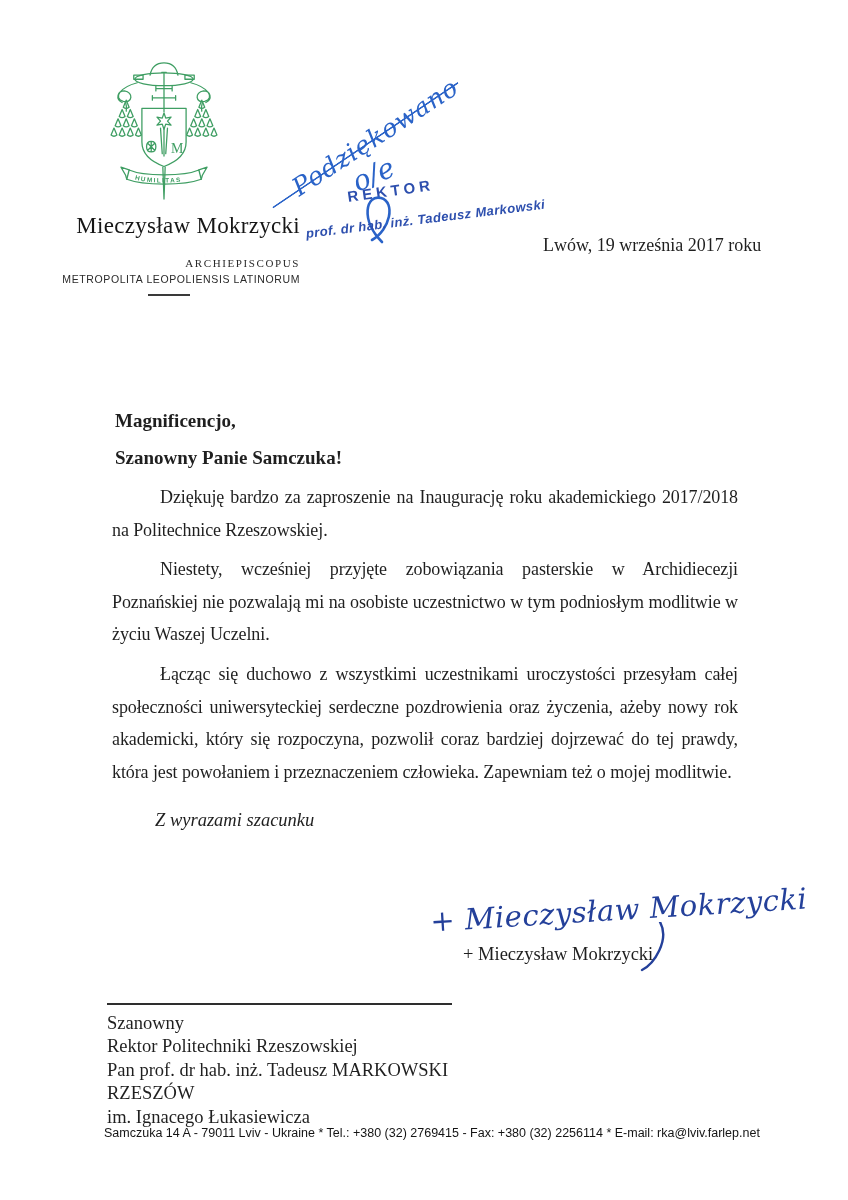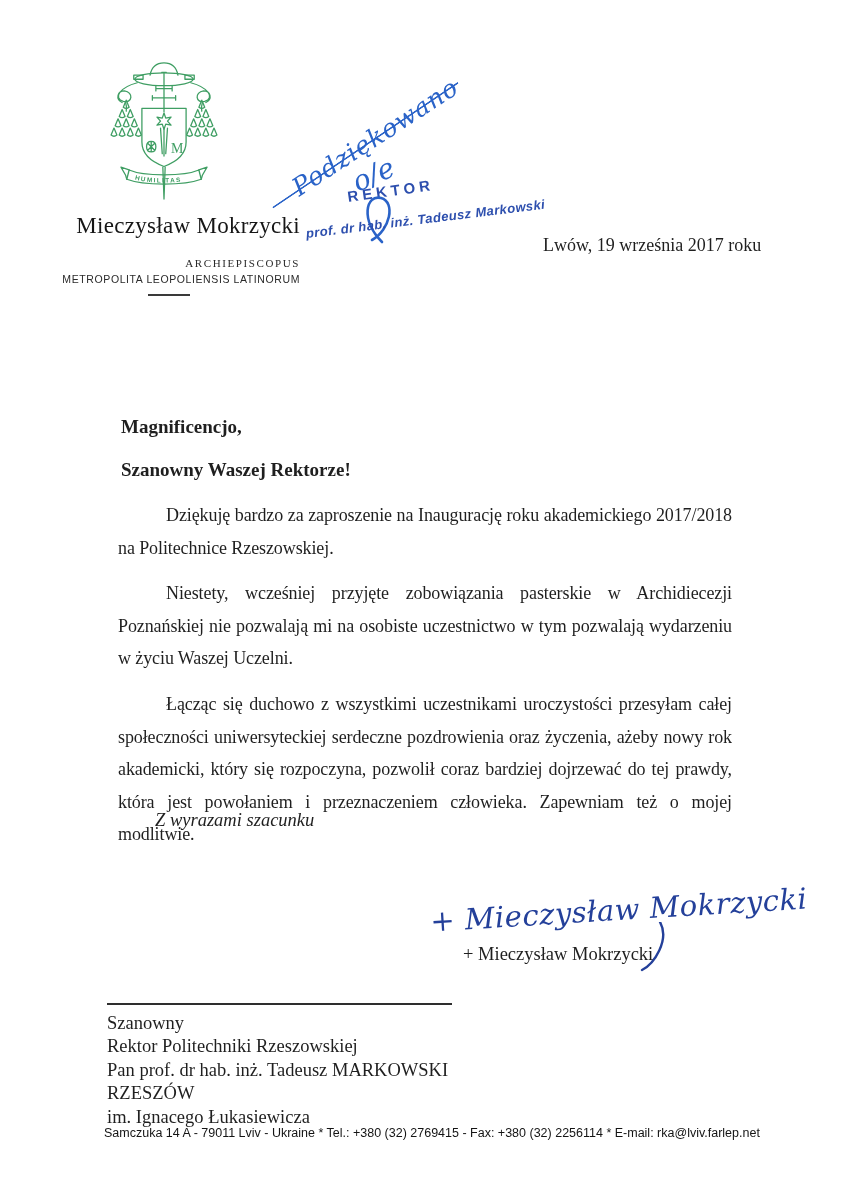--- a/index.html
+++ b/index.html
@@ -25,22 +25,22 @@
   .note-text{position:absolute;left:280px;top:126px;width:180px;font-size:25px;transform:rotate(-33deg);letter-spacing:1px;white-space:nowrap;}
   .paraph{position:absolute;left:352px;top:158px;font-size:28px;transform:rotate(-24deg);}
   .stamp{color:#2d4fae;font-family:"Liberation Sans",sans-serif;font-weight:bold;}
   .stamp-rektor{position:absolute;left:347px;top:182px;font-size:15px;letter-spacing:4px;transform:rotate(-8deg);}
   .stamp-name{position:absolute;left:306px;top:226px;width:200px;font-size:13px;font-style:italic;letter-spacing:.4px;transform:rotate(-7deg);transform-origin:left center;white-space:nowrap;}
   .stamp-squiggle{position:absolute;left:352px;top:188px;}
   
   .date{position:absolute;left:543px;top:235px;font-size:18px;}
   
   .body-block{position:absolute;left:105px;top:397px;width:640px;}
-  .salut{font-size:19px;font-weight:bold;line-height:27px;margin:16px;}
-  .par{font-size:18px;line-height:32.6px;margin:13px;text-indent:48px;text-align:justify;letter-spacing:-.1px;}
+  .salut{font-size:19px;font-weight:bold;line-height:27px;margin:10px;}
+  .par{font-size:18px;line-height:32.6px;margin:7px;text-indent:48px;text-align:justify;letter-spacing:-.1px;}
   .closing{position:absolute;left:155px;top:810px;font-size:18.5px;font-style:italic;}
   
   .sig-hand{position:absolute;left:430px;top:893px;font-size:29px;transform:rotate(-3.5deg);color:#24409a;white-space:nowrap;letter-spacing:.5px;}
   .sig-tail{position:absolute;left:638px;top:922px;}
   .sig-typed{position:absolute;left:463px;top:944px;font-size:18.5px;}
   
   .recipient{position:absolute;left:107px;top:1003px;width:345px;border-top:2px solid #2e2e2e;padding-top:7px;font-size:18.5px;line-height:23.4px;white-space:nowrap;}
   
   .footer{position:absolute;left:104px;top:1126px;width:660px;font-family:"Liberation Sans",sans-serif;font-size:12.5px;color:#141414;white-space:nowrap;}
 </style>
@@ -119,23 +119,23 @@
   <div class="stamp stamp-rektor">REKTOR</div>
   <svg class="stamp-squiggle" width="52" height="58" viewBox="0 0 52 58">
     <path d="M30 54 C8 32 14 6 29 10 C44 14 38 42 20 52" fill="none" stroke="#2a63c8" stroke-width="2.6" stroke-linecap="round"></path>
   </svg>
   <div class="stamp stamp-name">prof. dr hab. inż. Tadeusz Markowski</div>
 
   <div class="date">Lwów, 19 września 2017 roku</div>
 
   <div class="body-block">
     <p class="salut">Magnificencjo,</p>
-    <p class="salut">Szanowny Waszej Rektorze!</p>
+    <p class="salut">Szanowny Panie Samczuka!</p>
     <p class="par">Dziękuję bardzo za zaproszenie na Inaugurację roku akademickiego 2017/2018 na Politechnice Rzeszowskiej.</p>
-    <p class="par">Niestety, wcześniej przyjęte zobowiązania pasterskie w Archidiecezji Poznańskiej nie pozwalają mi na osobiste uczestnictwo w tym pozwalają wydarzeniu w życiu Waszej Uczelni.</p>
+    <p class="par">Niestety, wcześniej przyjęte zobowiązania pasterskie w Archidiecezji Poznańskiej nie pozwalają mi na osobiste uczestnictwo w tym podniosłym modlitwie w życiu Waszej Uczelni.</p>
     <p class="par">Łącząc się duchowo z wszystkimi uczestnikami uroczystości przesyłam całej społeczności uniwersyteckiej serdeczne pozdrowienia oraz życzenia, ażeby nowy rok akademicki, który się rozpoczyna, pozwolił coraz bardziej dojrzewać do tej prawdy, która jest powołaniem i przeznaczeniem człowieka. Zapewniam też o mojej modlitwie.</p>
   </div>
 
   <div class="closing">Z wyrazami szacunku</div>
 
   <div class="ink sig-hand" style="color:#24409a;">+ Mieczysław Mokrzycki</div>
   <svg class="sig-tail" width="34" height="52" viewBox="0 0 34 52">
     <path d="M22 0 C32 18 16 42 4 48" fill="none" stroke="#24409a" stroke-width="2.4" stroke-linecap="round"></path>
   </svg>
   <div class="sig-typed">+ Mieczysław Mokrzycki</div>

